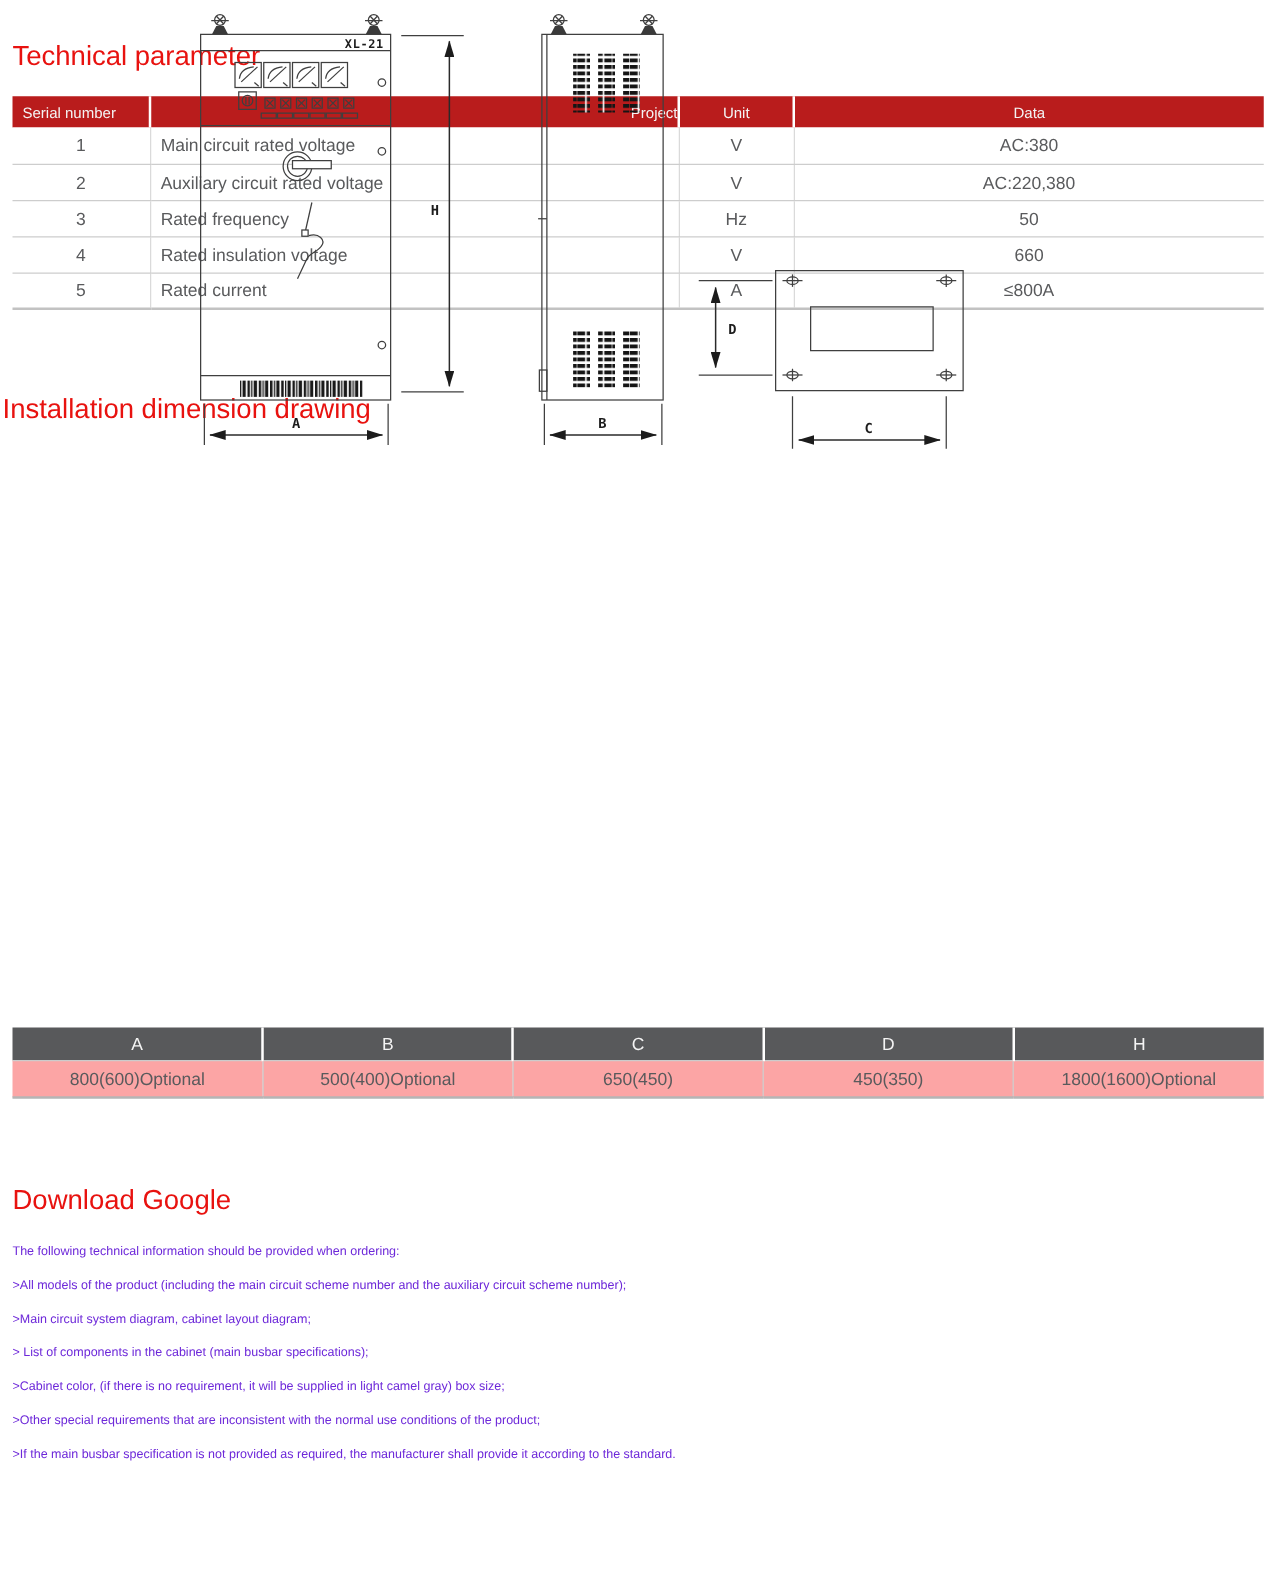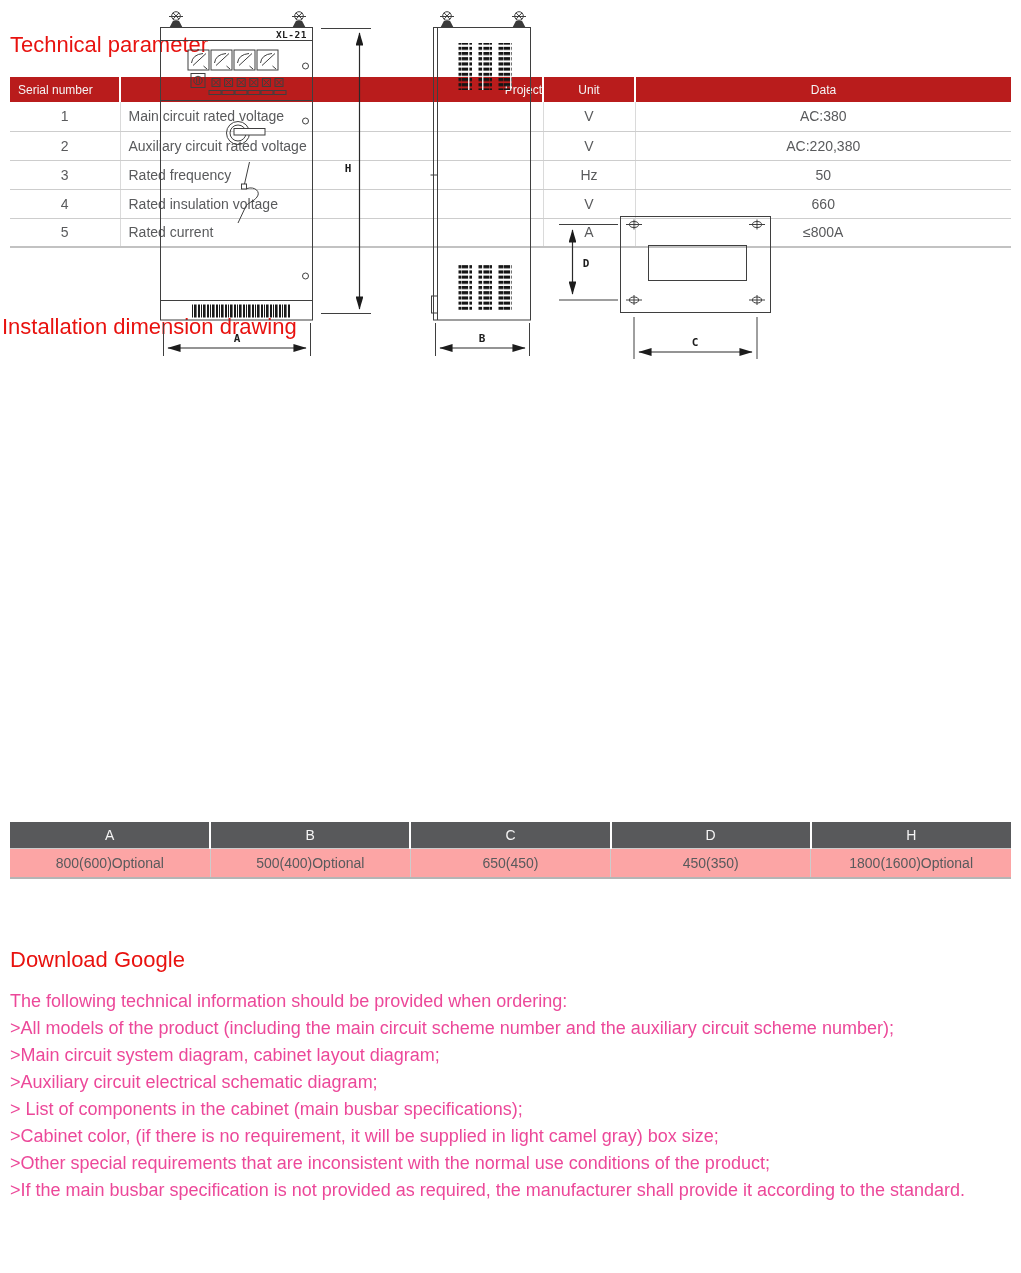--- a/index.html
+++ b/index.html
@@ -54,21 +54,21 @@
   table.dims th:last-child { border-right:none; }
   table.dims td {
     height:30px; text-align:center; background:#fca5a5;
     border-top:1px solid #cccccc; border-bottom:2px solid #b5b5b5;
     border-left:1px solid #cccccc;
   }
   table.dims td:first-child { border-left:none; }
 
   
   .ordering p {
-    font-size:18px; line-height:27px; color:#ec4899; white-space:nowrap;
+    font-size:10px; line-height:27px; color:#6d28d9; white-space:nowrap;
   }
 
   
   svg.draw { position:absolute; left:0; top:390; width:1021px; height:380px; }
   svg.draw .ln { stroke:#3f3f3f; stroke-width:1; fill:none; }
   svg.draw .dim { stroke:#2a2a2a; stroke-width:1.2; fill:none; }
   svg.draw .dimtext {
     fill:#1c1c1c; stroke:none;
     font-family:"DejaVu Sans Mono", monospace; font-weight:bold; font-size:11px;
     text-anchor:middle;
@@ -312,18 +312,17 @@
     </tr>
   </tbody>
 </table>
 
 <h2 class="abs section-title" style="left:10px; top:947px;">Download Google</h2>
 
 <div class="ordering abs" style="left:10px; top:988px; width:1005px;">
   <p>The following technical information should be provided when ordering:</p>
   <p>&gt;All models of the product (including the main circuit scheme number and the auxiliary circuit scheme number);</p>
   <p>&gt;Main circuit system diagram, cabinet layout diagram;</p>
-  <p>&gt;Auxiliary circuit electrical schematic diagram;</p>
   <p>&gt; List of components in the cabinet (main busbar specifications);</p>
   <p>&gt;Cabinet color, (if there is no requirement, it will be supplied in light camel gray) box size;</p>
   <p>&gt;Other special requirements that are inconsistent with the normal use conditions of the product;</p>
   <p>&gt;If the main busbar specification is not provided as required, the manufacturer shall provide it according to the standard.</p>
 </div>
 
 </body></html>

